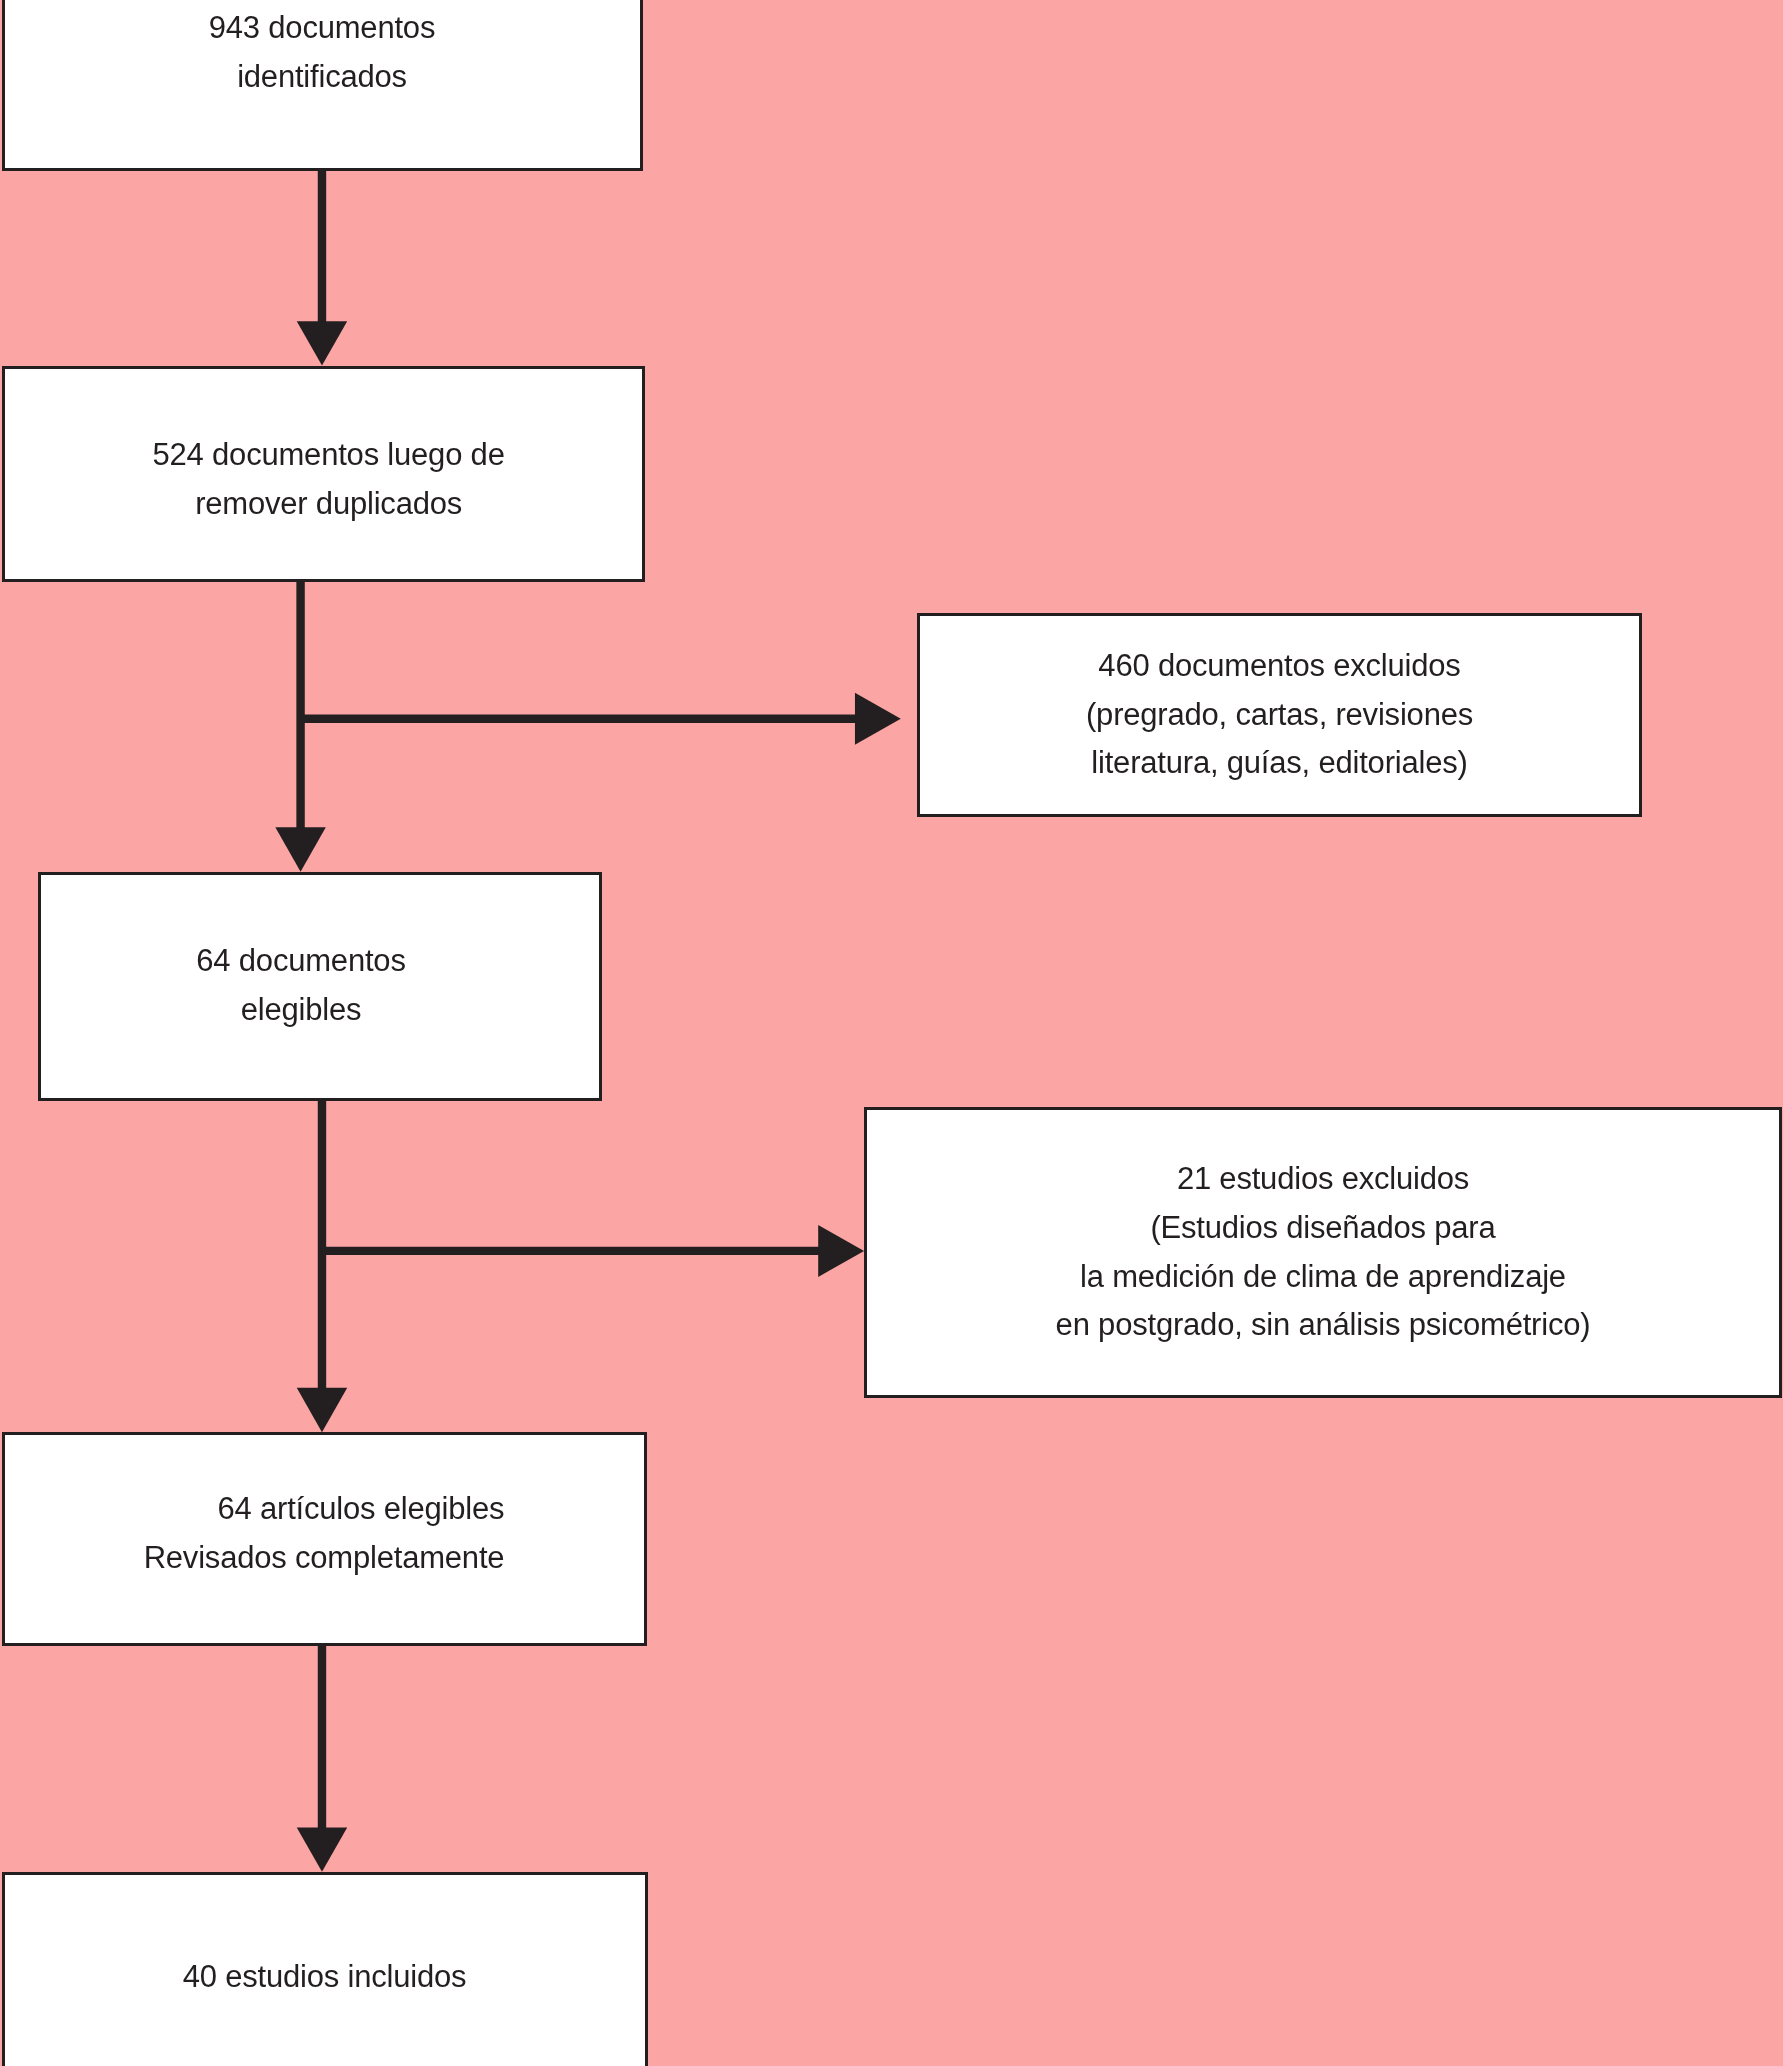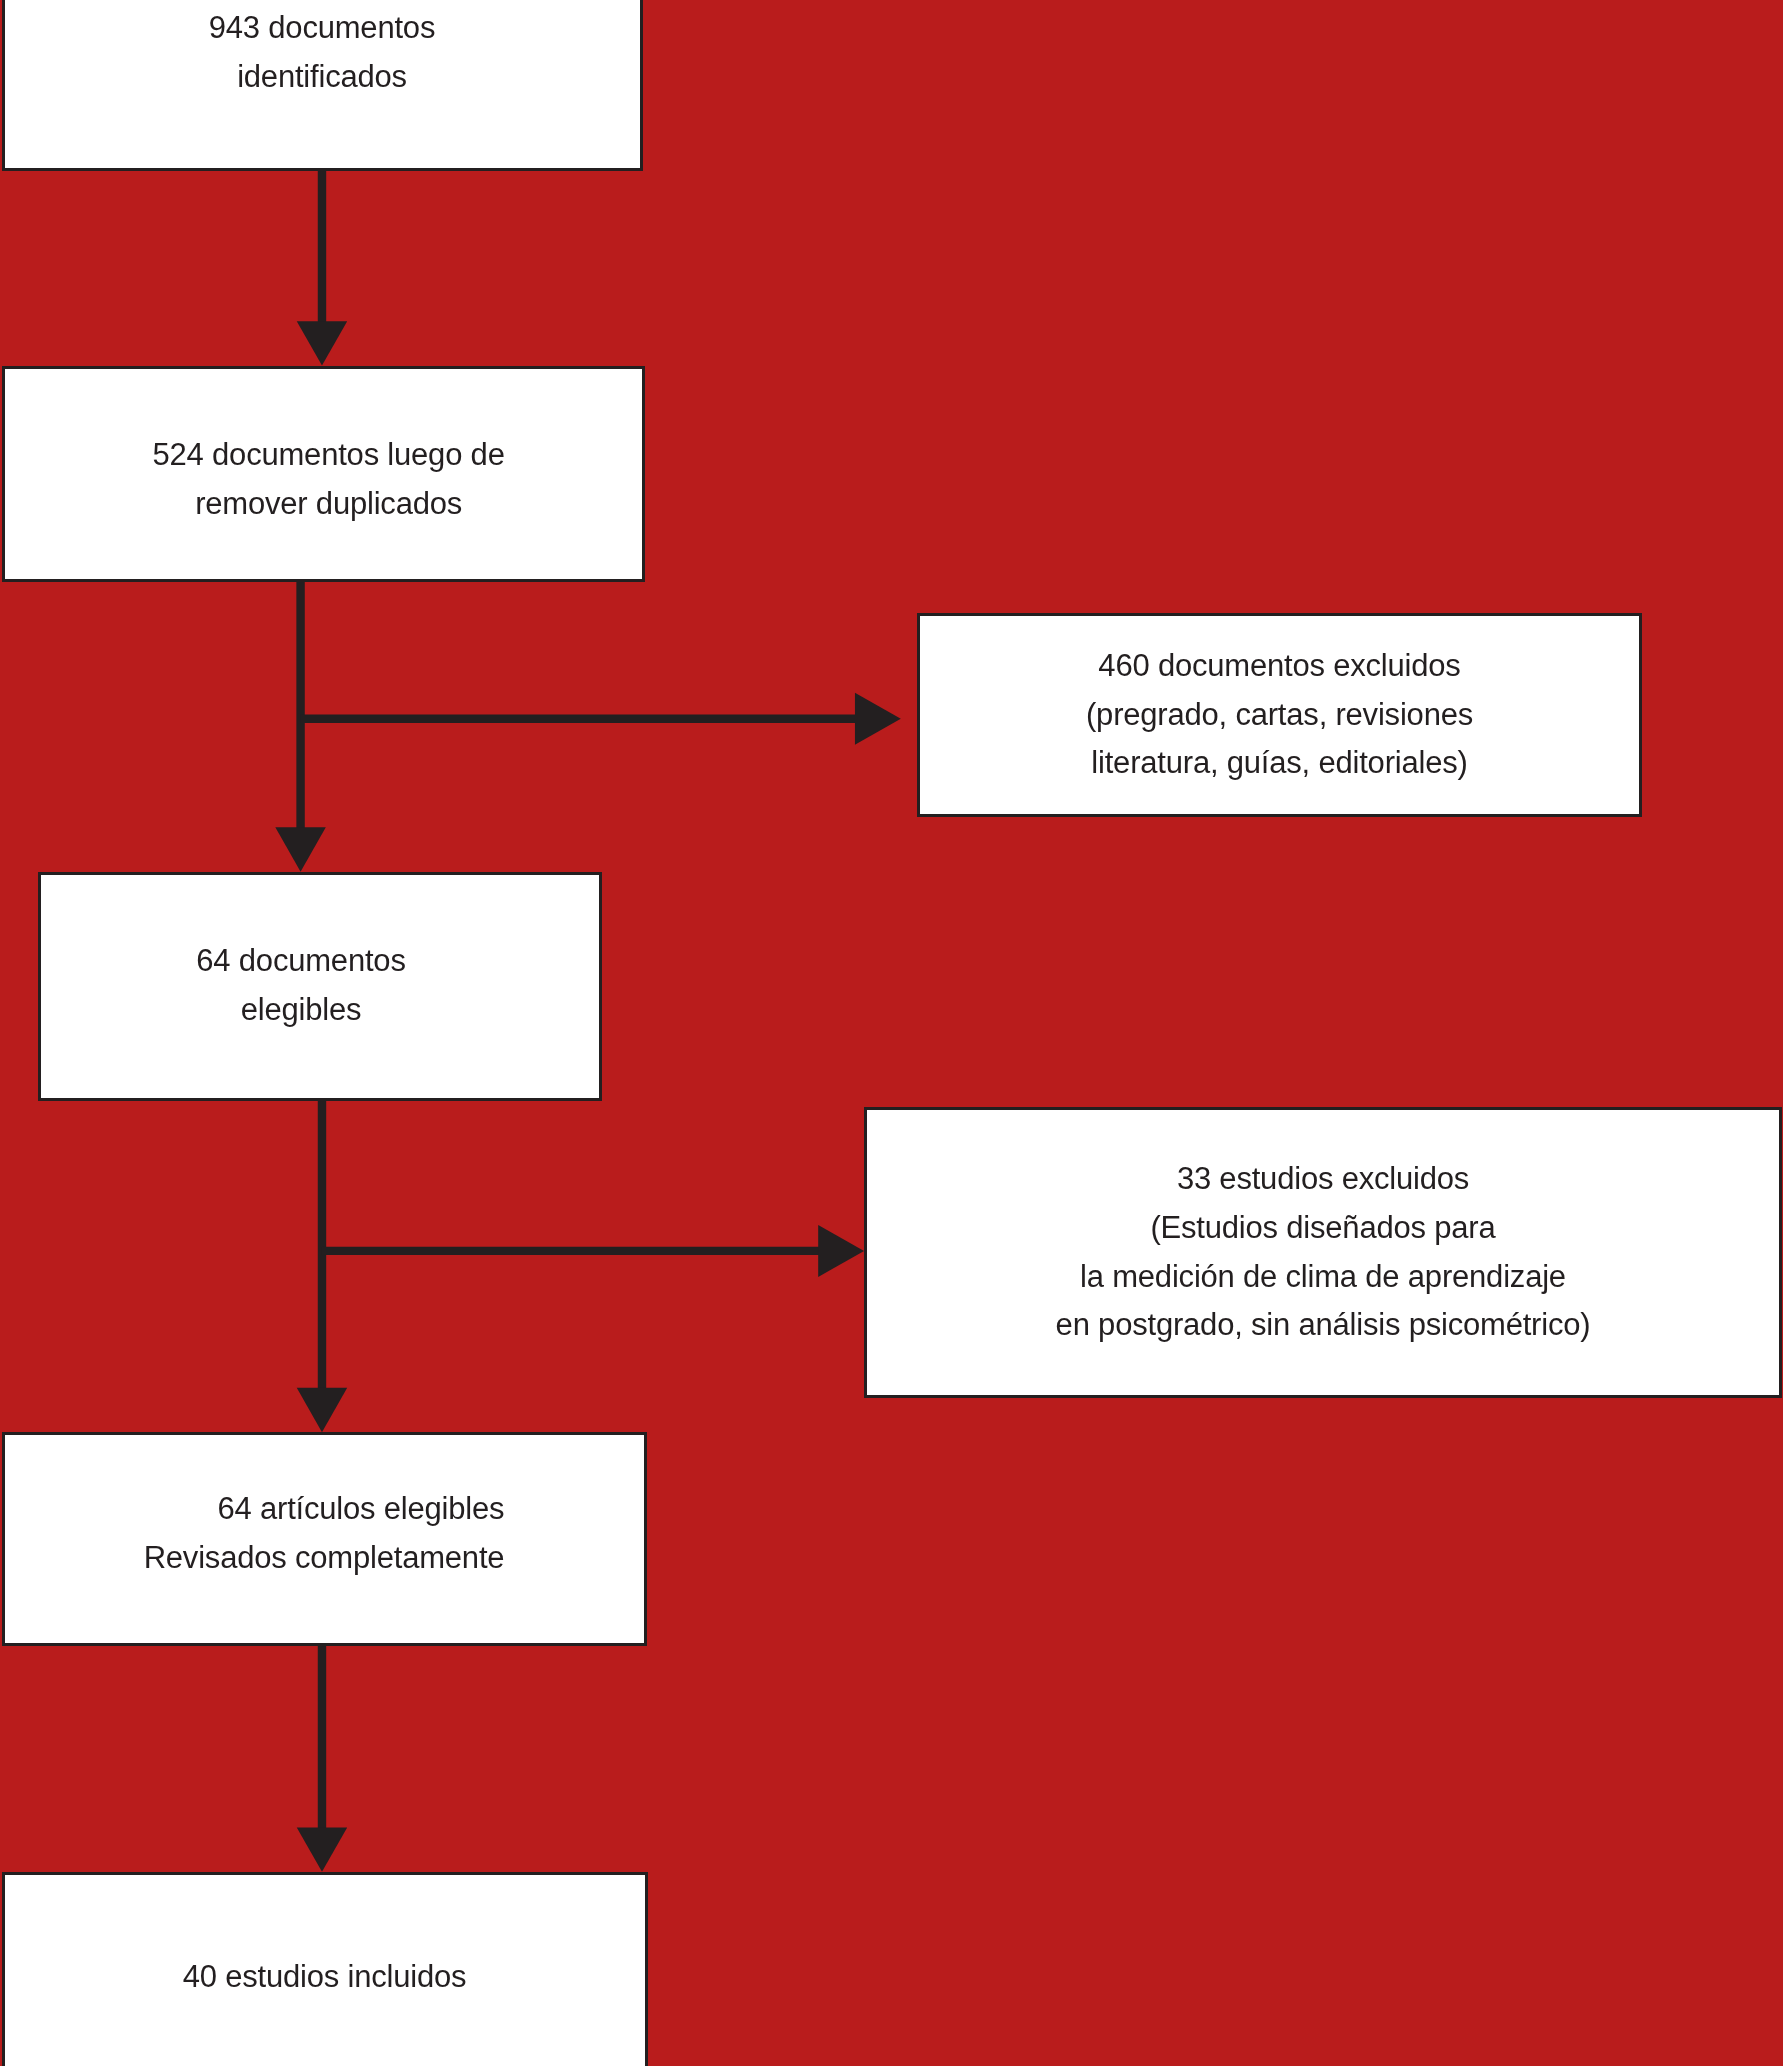--- a/index.html
+++ b/index.html
@@ -4,21 +4,21 @@
 <style>
   html, body {
     margin: 0;
     padding: 0;
     background: #ffffff;
   }
   #canvas {
     position: relative;
     width: 1784px;
     height: 2066px;
-    background: #b91c1c;
+    background: #fca5a5;
     font-family: "Liberation Sans", "DejaVu Sans", sans-serif;
     overflow: hidden;
   }
   .node {
     position: absolute;
     box-sizing: border-box;
     border: 3.8px solid #231f20;
     background: #ffffff;
     display: flex;
     align-items: center;
@@ -114,21 +114,21 @@
 (pregrado, cartas, revisiones
 literatura, guías, editoriales)</span>
   </div>
 
   <div class="node" id="box-eligible">
     <span class="node-text">64 documentos
 elegibles</span>
   </div>
 
   <div class="node" id="box-excluded-2">
-    <span class="node-text">33 estudios excluidos
+    <span class="node-text">21 estudios excluidos
 (Estudios diseñados para
 la medición de clima de aprendizaje
 en postgrado, sin análisis psicométrico)</span>
   </div>
 
   <div class="node" id="box-fulltext">
     <span class="node-text">64 artículos elegibles
 Revisados completamente</span>
   </div>
 

